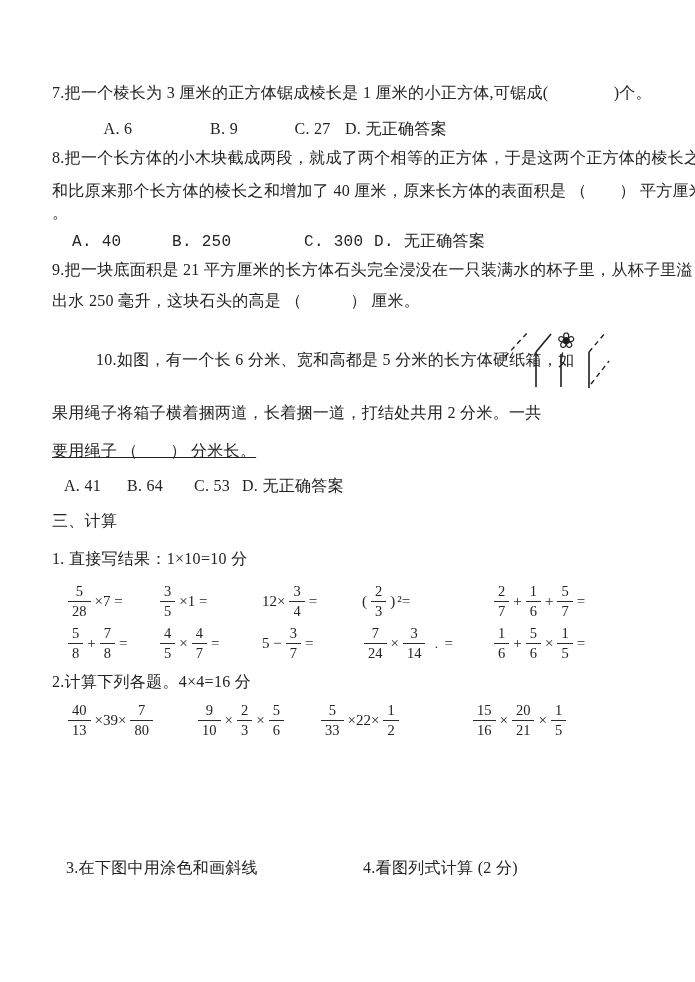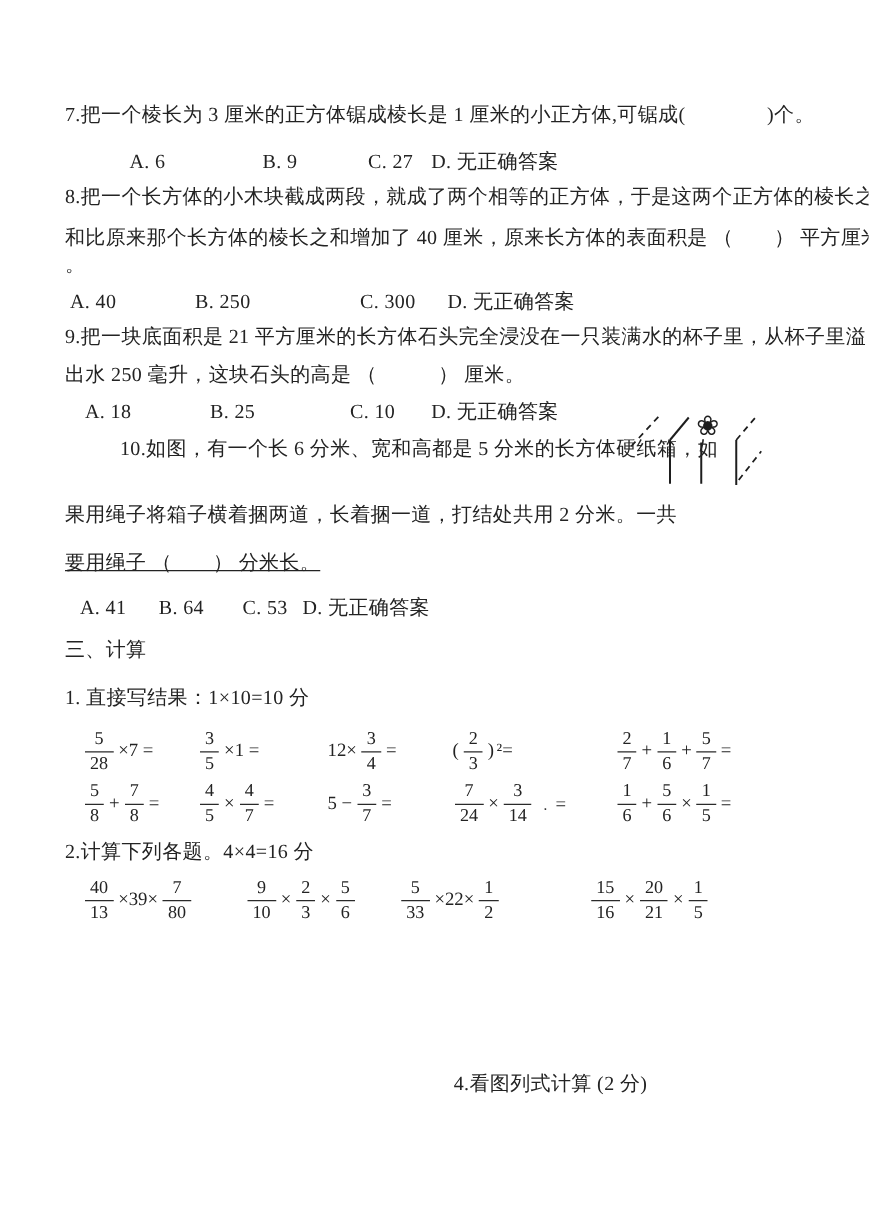--- a/index.html
+++ b/index.html
@@ -52,25 +52,24 @@
 <body>
 
 <div class="page">
 
   <div class="abs qline" style="top:83px;left:52px;">7.把一个棱长为 3 厘米的正方体锯成棱长是 1 厘米的小正方体,可锯成(　　　　)个。</div>
   <div class="abs opts opts-q7" style="top:119px;left:68px;text-align:center;"><span class="opt">A. 6</span><span class="opt">B. 9</span><span class="opt">C. 27</span><span class="opt">D. 无正确答案</span></div>
 
   <div class="abs qline" style="top:148px;left:52px;">8.把一个长方体的小木块截成两段，就成了两个相等的正方体，于是这两个正方体的棱长之</div>
   <div class="abs qline" style="top:181px;left:52px;">和比原来那个长方体的棱长之和增加了 40 厘米，原来长方体的表面积是 （　　） 平方厘米</div>
   <div class="abs qline" style="top:203px;left:52px;">。</div>
-  <div class="abs opts opts-q8" style="top:231px;left:56px;"><span class="opt">A. 40</span><span class="opt">B. 250</span><span class="opt">C. 300</span><span class="opt">D. 无正确答案</span></div>
+  <div class="abs opts opts-q8" style="top:231px;left:72px;font-family:Liberation Mono, monospace;"><span class="opt">A. 40</span><span class="opt">B. 250</span><span class="opt">C. 300</span><span class="opt">D. 无正确答案</span></div>
 
   <div class="abs qline" style="top:260px;left:52px;">9.把一块底面积是 21 平方厘米的长方体石头完全浸没在一只装满水的杯子里，从杯子里溢</div>
   <div class="abs qline" style="top:291px;left:52px;">出水 250 毫升，这块石头的高是 （　　　） 厘米。</div>
-  <div class="abs opts opts-q9" style="top:319px;left:68px;"><span class="opt">A. 18</span><span class="opt">B. 25</span><span class="opt">C. 10</span><span class="opt">D. 无正确答案</span></div>
 
   <svg class="abs" style="top:316px;left:500px;" width="135" height="85" viewBox="0 0 135 85">
     <line x1="5" y1="41" x2="28" y2="16" stroke-width="1.4" stroke-dasharray="5,4"></line>
     <line x1="36" y1="36" x2="51" y2="18" stroke-width="1.6"></line>
     <line x1="36" y1="36" x2="36" y2="71" stroke-width="1.6"></line>
     <line x1="61" y1="38" x2="61" y2="71" stroke-width="1.6"></line>
     <line x1="89" y1="36" x2="106" y2="16" stroke-width="1.4" stroke-dasharray="5,4"></line>
     <line x1="89" y1="36" x2="89" y2="72" stroke-width="1.6"></line>
     <line x1="91" y1="68" x2="109" y2="45" stroke-width="1.4" stroke-dasharray="5,4"></line>
     <text x="57" y="32" font-size="22" fill="#1e1e1e">❀</text>
@@ -249,15 +248,16 @@
           <span class="den">21</span>
         </span>
         <span class="mtext"> × </span>
         <span class="frac">
           <span class="num">1</span>
           <span class="den">5</span>
         </span>
       </span>
     </div>
 
+  <div class="abs qline" style="top:858px;left:66px;">3.在下图中用涂色和画斜线</div>
   <div class="abs qline" style="top:858px;left:363px;">4.看图列式计算 (2 分)</div>
 
 </div>
 
 </body></html>

